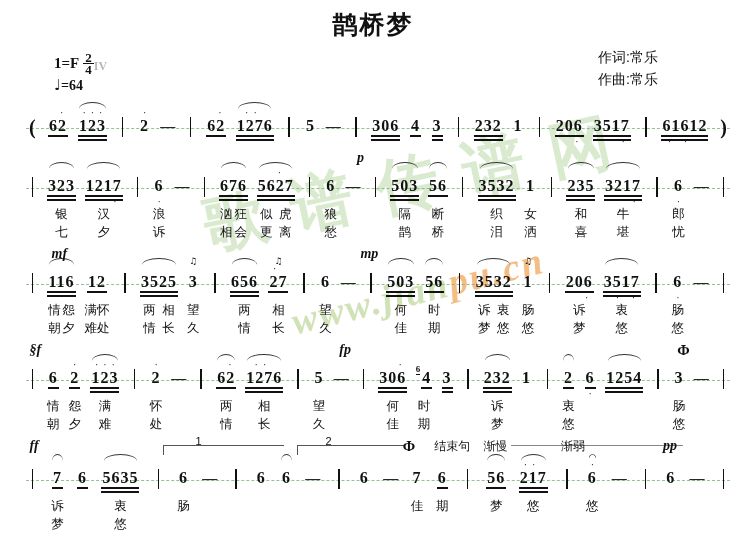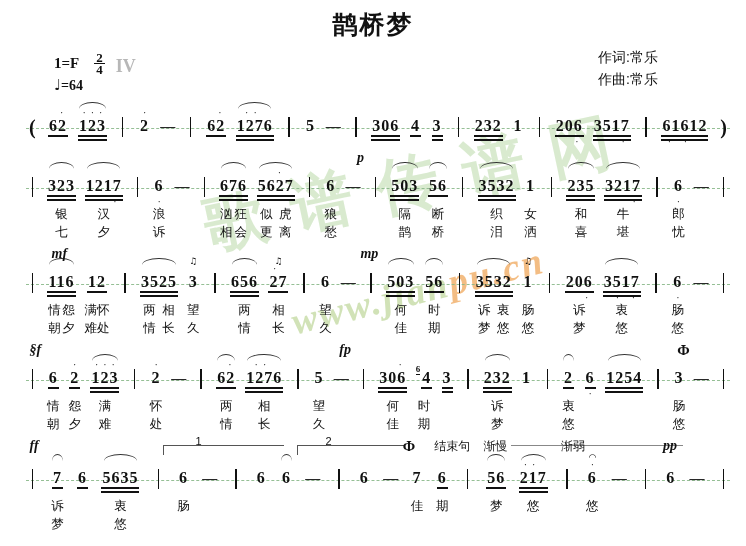--- a/index.html
+++ b/index.html
@@ -10,24 +10,24 @@
   .wm-cn{left:205px;top:185px;font-size:62px;font-weight:bold;letter-spacing:26px;
          transform:rotate(-12deg);transform-origin:left center;opacity:.38;}
   .wm-url{left:292px;top:300px;font-size:38px;font-style:italic;font-weight:bold;
           transform:rotate(-14deg);transform-origin:left center;opacity:.75;letter-spacing:2px;}
   
   .title{position:absolute;top:8px;left:0;width:100%;text-align:center;
          font-size:25px;font-weight:bold;letter-spacing:2px;}
   .credits{position:absolute;top:46px;right:88px;font-size:14px;line-height:22px;text-align:left;
            font-family:"Liberation Sans","DejaVu Sans",sans-serif;}
   .keyblock{position:absolute;top:50px;left:54px;font-size:15px;font-weight:bold;}
-  .keyrow{display:flex;align-items:center;gap:15px;height:26px;}
+  .keyrow{display:flex;align-items:center;gap:4px;height:26px;}
   .frac{display:inline-flex;flex-direction:column;align-items:center;font-size:13px;line-height:11px;font-weight:bold;}
   .frac .num{border-bottom:1px solid #111;padding:0 2px;}
-  .artifact{color:#9a9a9a;opacity:.7;font-size:18px;margin-left:-4px;margin-top:7px;}
+  .artifact{color:#9a9a9a;opacity:.7;font-size:12px;margin-left:-4px;margin-top:7px;}
   .temporow{height:20px;font-size:14px;font-weight:bold;}
   .qnote{font-family:"DejaVu Sans",sans-serif;font-size:15px;}
   
   .score{position:absolute;left:26px;right:16px;top:100px;}
   .system{position:relative;}
   .sys-pad0{padding-top:2px;margin-bottom:4px;}
   .sys-pad1{padding-top:13px;margin-bottom:4px;}
   .sys-pad2{padding-top:17px;margin-bottom:2px;}
   .cols{display:flex;justify-content:space-between;align-items:flex-start;position:relative;}
   .cols::before{content:"";position:absolute;left:0;right:0;top:26px;

